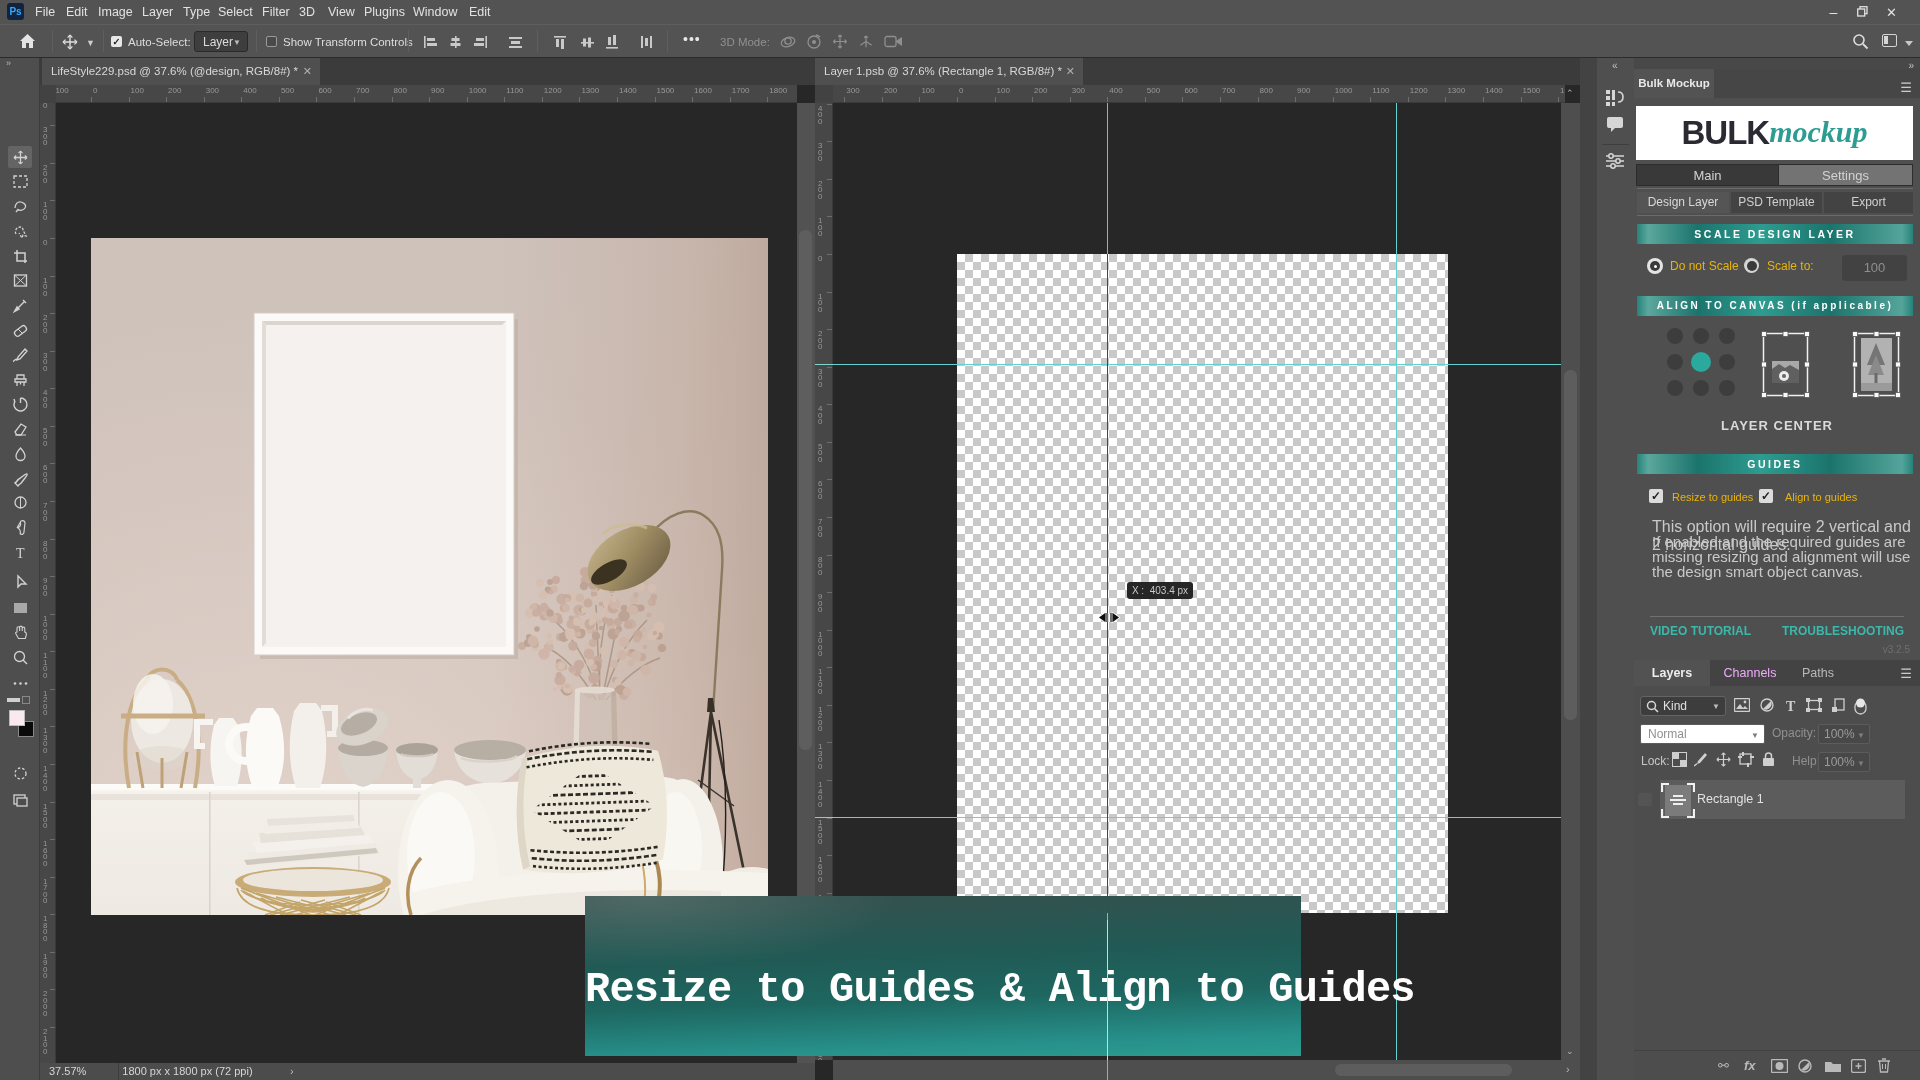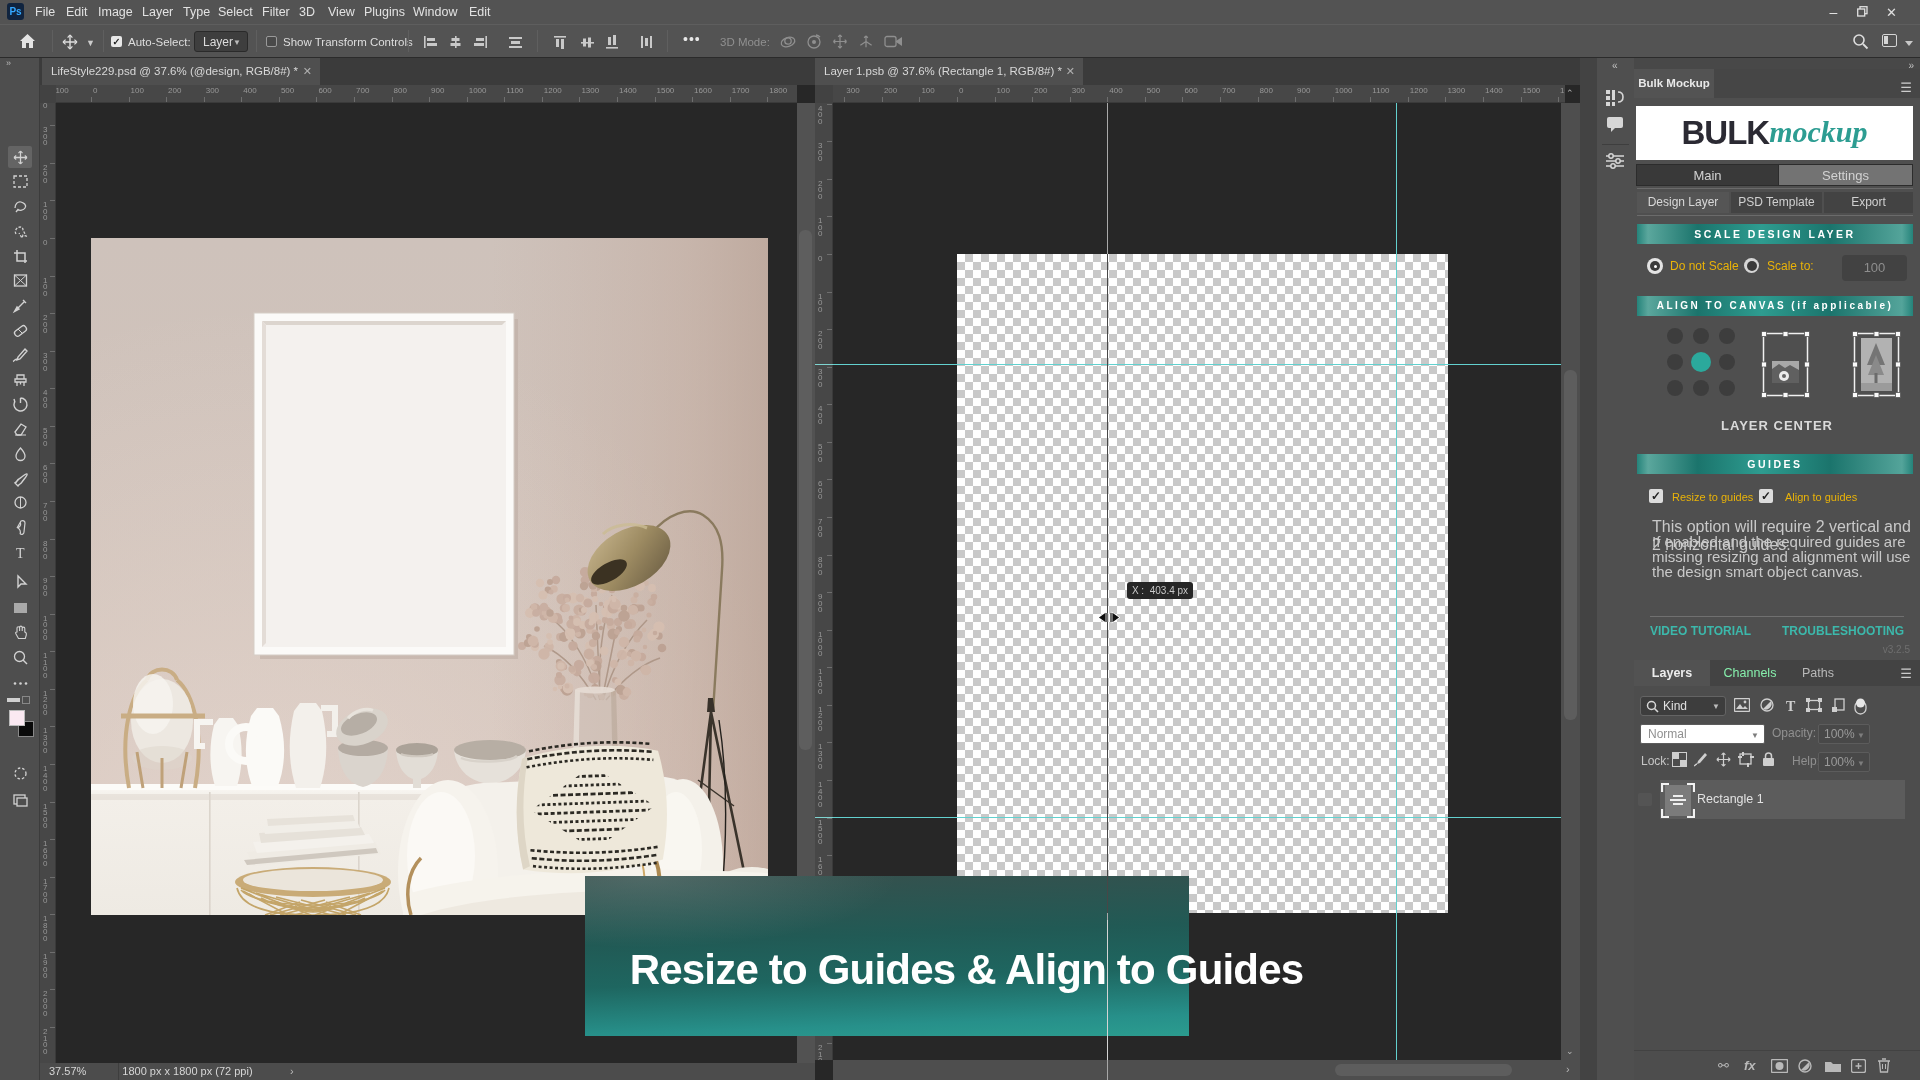--- a/index.html
+++ b/index.html
@@ -1040,21 +1040,21 @@
 <div class="ptxt abs" style="left:18px;top:460px;font-size:16px;color:#c9c9c9">This option will require 2 vertical and 2 horizontal guides.</div>
 <div class="ptxt abs" style="left:18px;top:476px;width:264px;font-size:15px;color:#c9c9c9;line-height:15px">If enabled and the required guides are missing resizing and alignment will use the design smart object canvas.</div>
 <div class="abs" style="left:16px;top:558px;width:254px;height:1px;background:#707070"></div>
 <div class="ptxt teal abs" style="left:16px;top:566px;font-size:12px">VIDEO TUTORIAL</div>
 <div class="ptxt teal abs" style="right:16px;top:566px;font-size:12px">TROUBLESHOOTING</div>
 <div class="ptxt abs" style="right:10px;top:586px;font-size:10px;color:#6f6f6f">v3.2.5</div>
 </div>
 <div class="abs" style="left:1634px;top:660px;width:286px;height:420px;background:#4d4d4d">
 <div class="abs" style="left:0;top:0;width:286px;height:26px;background:#434343"></div>
 <div class="abs" style="left:0;top:0;width:76px;height:26px;background:#525252;color:#ececec;font-size:12.5px;font-weight:bold;text-align:center;line-height:26px">Layers</div>
-<div class="abs" style="left:76px;top:0;color:#86efac;font-size:12.5px;line-height:26px;width:80px;text-align:center">Channels</div>
+<div class="abs" style="left:76px;top:0;color:#f0abfc;font-size:12.5px;line-height:26px;width:80px;text-align:center">Channels</div>
 <div class="abs" style="left:156px;top:0;color:#b9b9b9;font-size:12.5px;line-height:26px;width:56px;text-align:center">Paths</div>
 <div class="abs" style="right:8px;top:6px;color:#cccccc;font-size:13px">☰</div>
 <div class="abs" style="left:6px;top:36px;width:86px;height:20px;background:#3d3d3d;border:1px solid #646464;border-radius:3px;color:#e0e0e0;font-size:12px;line-height:19px"><svg style="margin:3px 0 0 5px;vertical-align:top" width="13" height="13">
           <circle cx="5.5" cy="5.5" r="4" fill="none" stroke="#d8d8d8" stroke-width="1.5"></circle>
           <path d="M8.5 8.5l3.5 3.5" stroke="#d8d8d8" stroke-width="1.6"></path>
         </svg><span style="margin-left:4px;vertical-align:top">Kind</span><span style="position:absolute;right:5px;top:0px;font-size:8px;color:#bbb">▼</span></div>
 <div class="abs" style="left:100px;top:38px"><svg width="16" height="14">
           <rect x="0.5" y="0.5" width="15" height="13" rx="1" fill="none" stroke="#cfcfcf" stroke-width="1.3"></rect>
           <path d="M2 11l4-5 3 4 2-2 3 3z" fill="#cfcfcf"></path>
           <circle cx="11" cy="4" r="1.4" fill="#cfcfcf"></circle>
@@ -1149,22 +1149,22 @@
         </svg></div>
 <div class="abs" style="left:217px;top:399px"><svg width="15" height="14">
           <rect x="0.5" y="0.5" width="14" height="13" rx="2" fill="none" stroke="#b9b9b9" stroke-width="1.4"></rect>
           <path d="M7.5 4v6M4.5 7h6" stroke="#b9b9b9" stroke-width="1.4"></path>
         </svg></div>
 <div class="abs" style="left:243px;top:398px"><svg width="14" height="15">
           <path d="M1 3h12M2.5 3l1 11h7l1-11M5 1h4" stroke="#b9b9b9" stroke-width="1.3" fill="none"></path>
           <path d="M5.5 6v5M8.5 6v5" stroke="#b9b9b9"></path>
         </svg></div>
 </div>
-<div class="abs" style="left:585px;top:876px;width:604px;height:160px;z-index:25;
-      background:linear-gradient(178deg, #37504d 0%, #215a55 38%, #1e6660 62%, #27908a 88%, #2b9c8f 100%);">
+<div class="abs" style="left:585px;top:896px;width:716px;height:160px;z-index:25;
+      background:linear-gradient(178deg, #37504d 0%, #215a55 38%, #1e6660 62%, #27908a 88%, #2b9c8f 100%);font-family:Liberation Mono, monospace;">
       <div style="position:absolute;left:0;top:0;width:763px;height:160px;
        background:radial-gradient(ellipse 420px 120px at 8% 0%, rgba(215,232,230,0.16), rgba(220,235,233,0) 60%);"></div>
       <div style="position:absolute;left:0;top:70px;width:763px;text-align:center;color:#fff;
        font-size:42px;font-weight:bold;letter-spacing:-0.8px;white-space:nowrap">Resize to Guides &amp; Align to Guides</div>
     </div>
 <div class="vguide abs" style="left:1107px;top:920px;height:160px;background:rgba(255,255,255,0.5);z-index:32"></div>
 <div class="abs" style="left:1127px;top:582px;width:66px;height:17px;background:#262626;border-radius:3px;color:#c9c9c9;font-size:10px;line-height:17px;text-align:center;z-index:40">X :&nbsp; 403.4 px</div>
 <svg class="abs" style="left:1098px;top:610px;z-index:40" width="22" height="15" viewBox="0 0 22 15">
       <g stroke="#fff" stroke-width="2.6" fill="#111">
         <path d="M9 3v9M13 3v9"></path>

